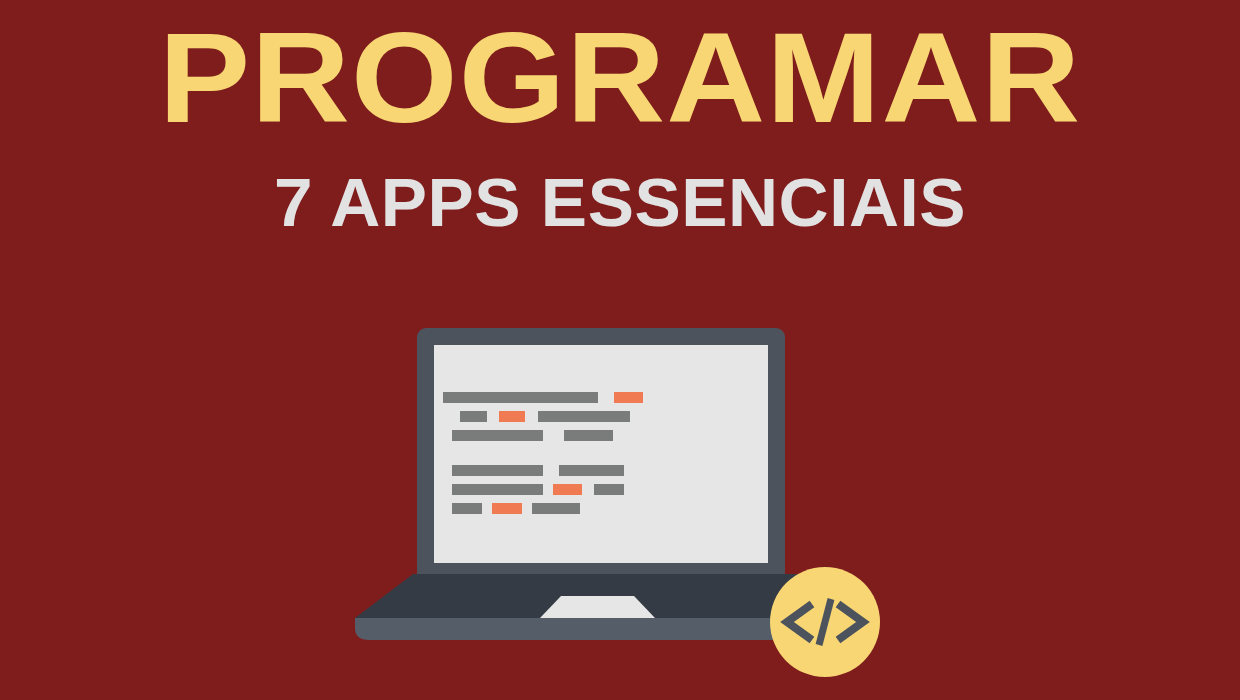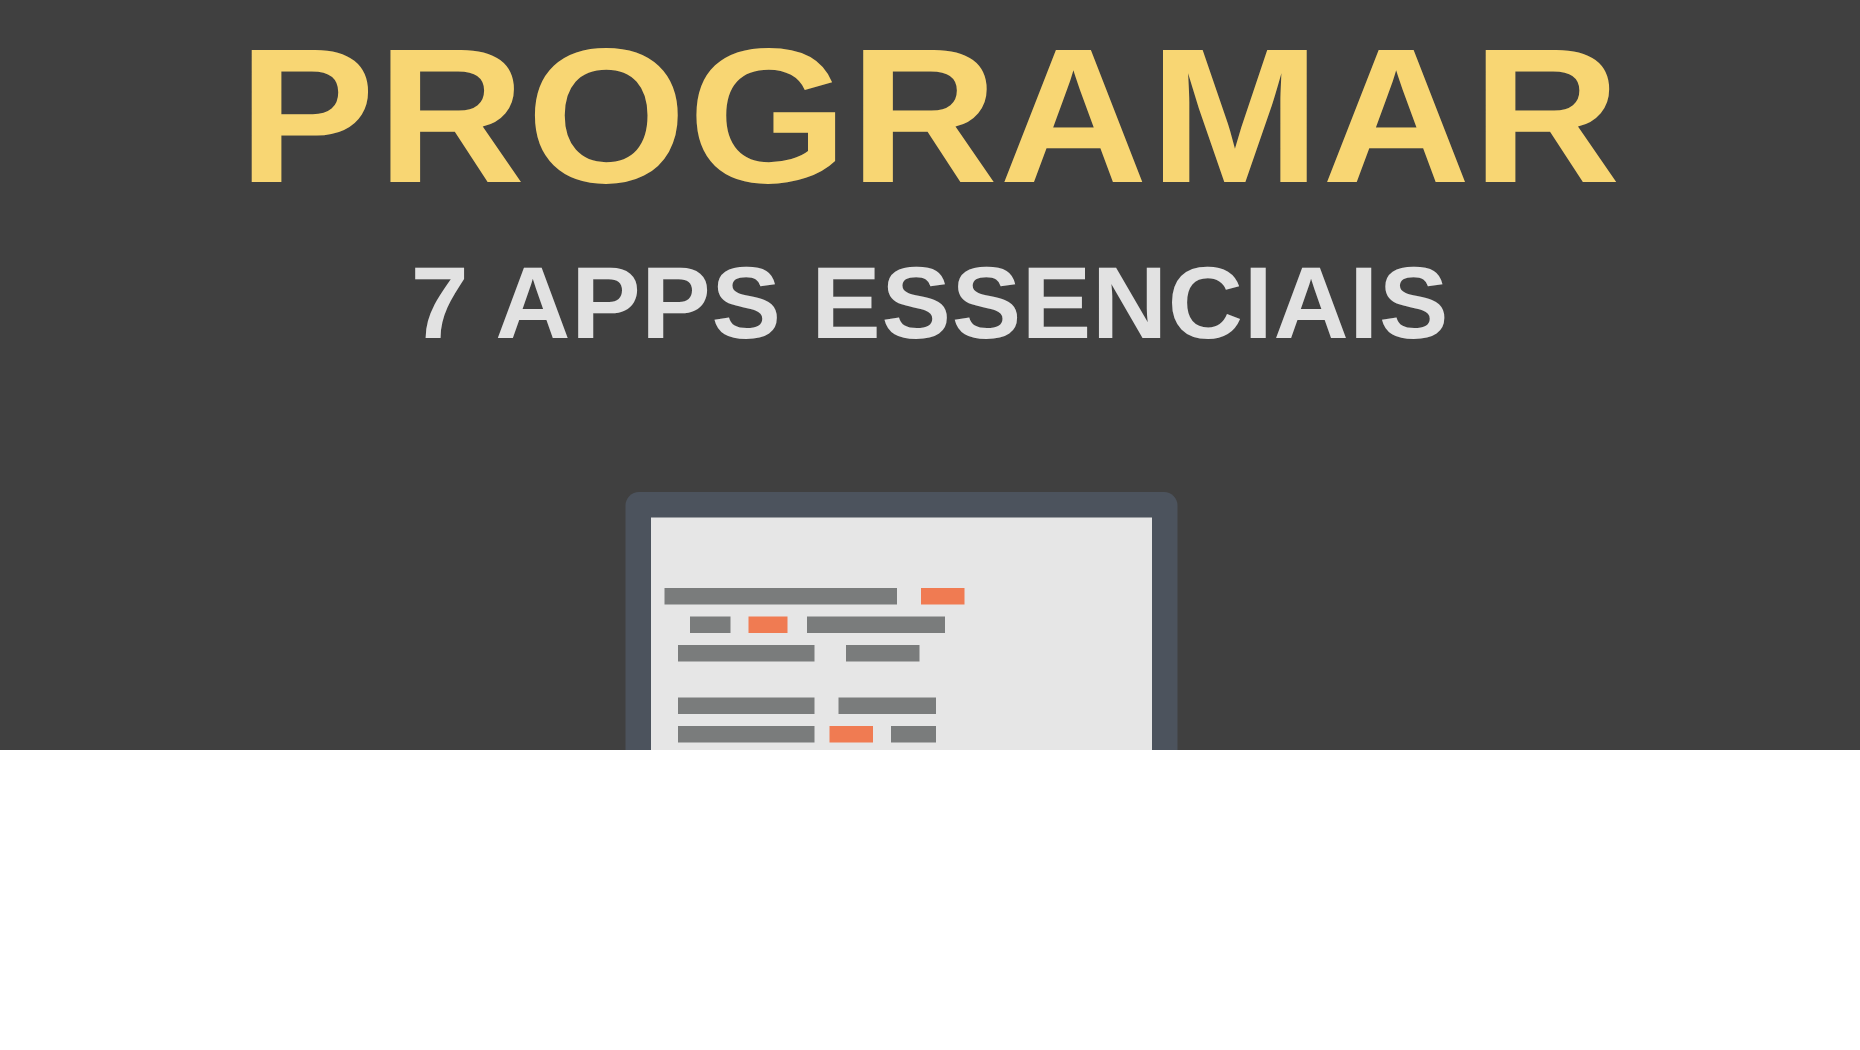--- a/index.html
+++ b/index.html
@@ -3,23 +3,23 @@
 <meta charset="utf-8">
 <style>
   html, body {
     margin: 0;
     padding: 0;
     background: #ffffff;
   }
   #poster {
     position: relative;
     width: 1240px;
-    height: 500px;
+    height: 700px;
     overflow: hidden;
-    background: #404040;
+    background: #7f1d1d;
     font-family: "Liberation Sans", sans-serif;
   }
 
   
   #headline-block {
     position: absolute;
     top: 0;
     left: 0;
     width: 1240px;
     text-align: center;

